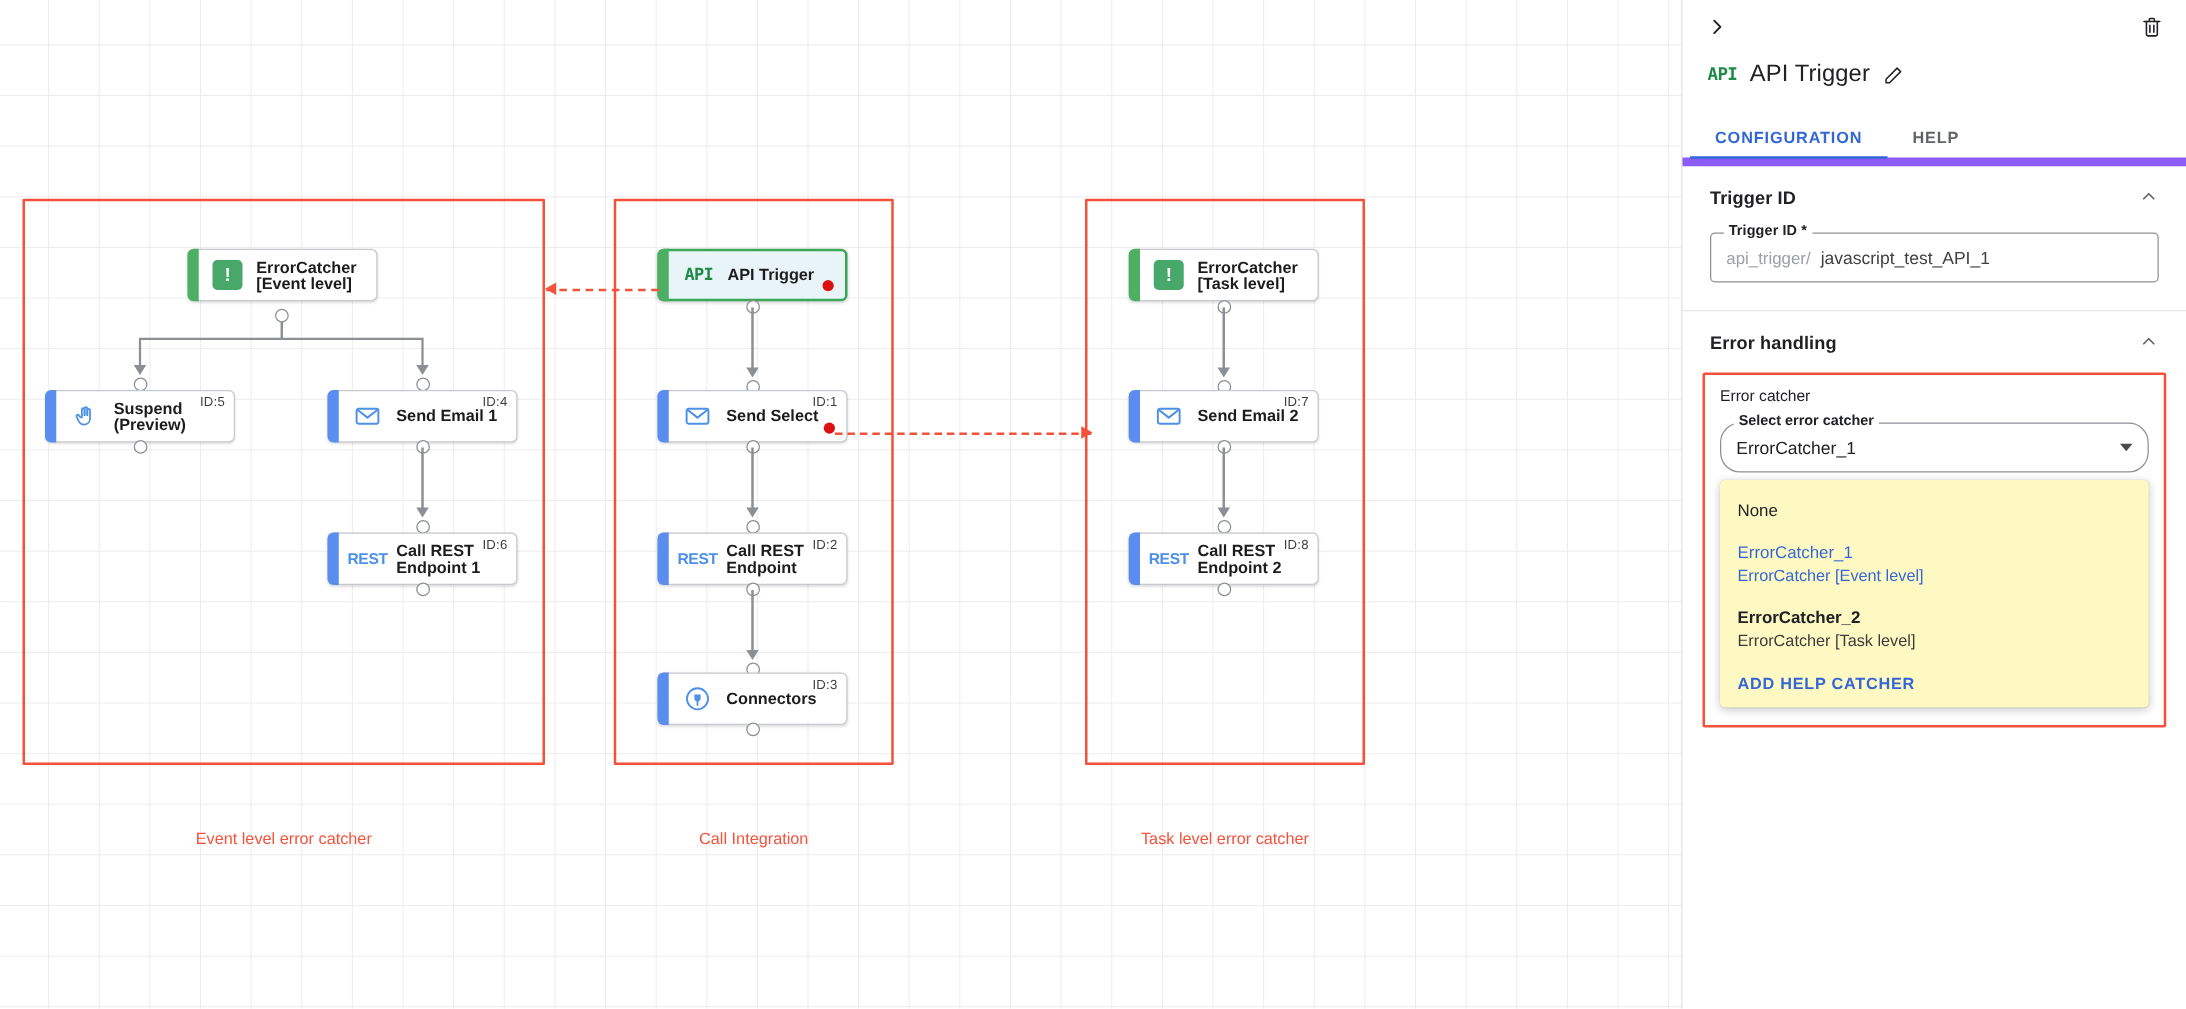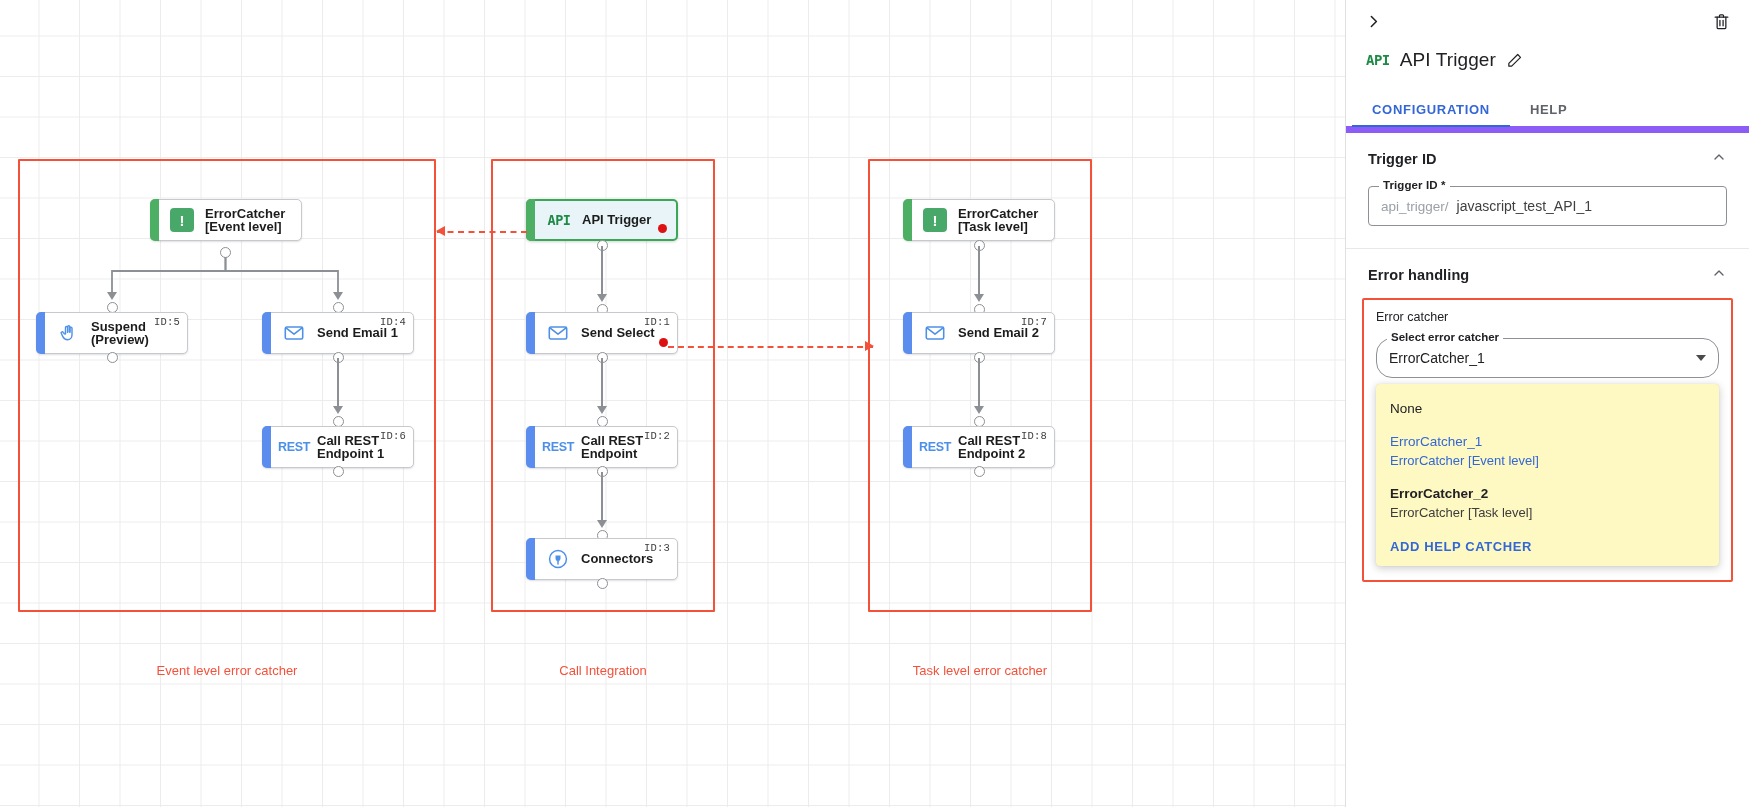--- a/index.html
+++ b/index.html
@@ -81,21 +81,20 @@
     color: #1c1c1c;
     line-height: 13.5px;
     white-space: pre-line;
   }
   .node .nid {
     position: absolute;
     right: 7px; top: 3px;
     font-size: 10.5px;
     color: #3d3d3d;
     letter-spacing: .2px;
-    font-family: Liberation Mono, monospace;
   }
   .node .reddot {
     position: absolute;
     right: 9px; bottom: 6px;
     width: 9px; height: 9px;
     border-radius: 50%;
     background: #dd1111;
   }
 
   

